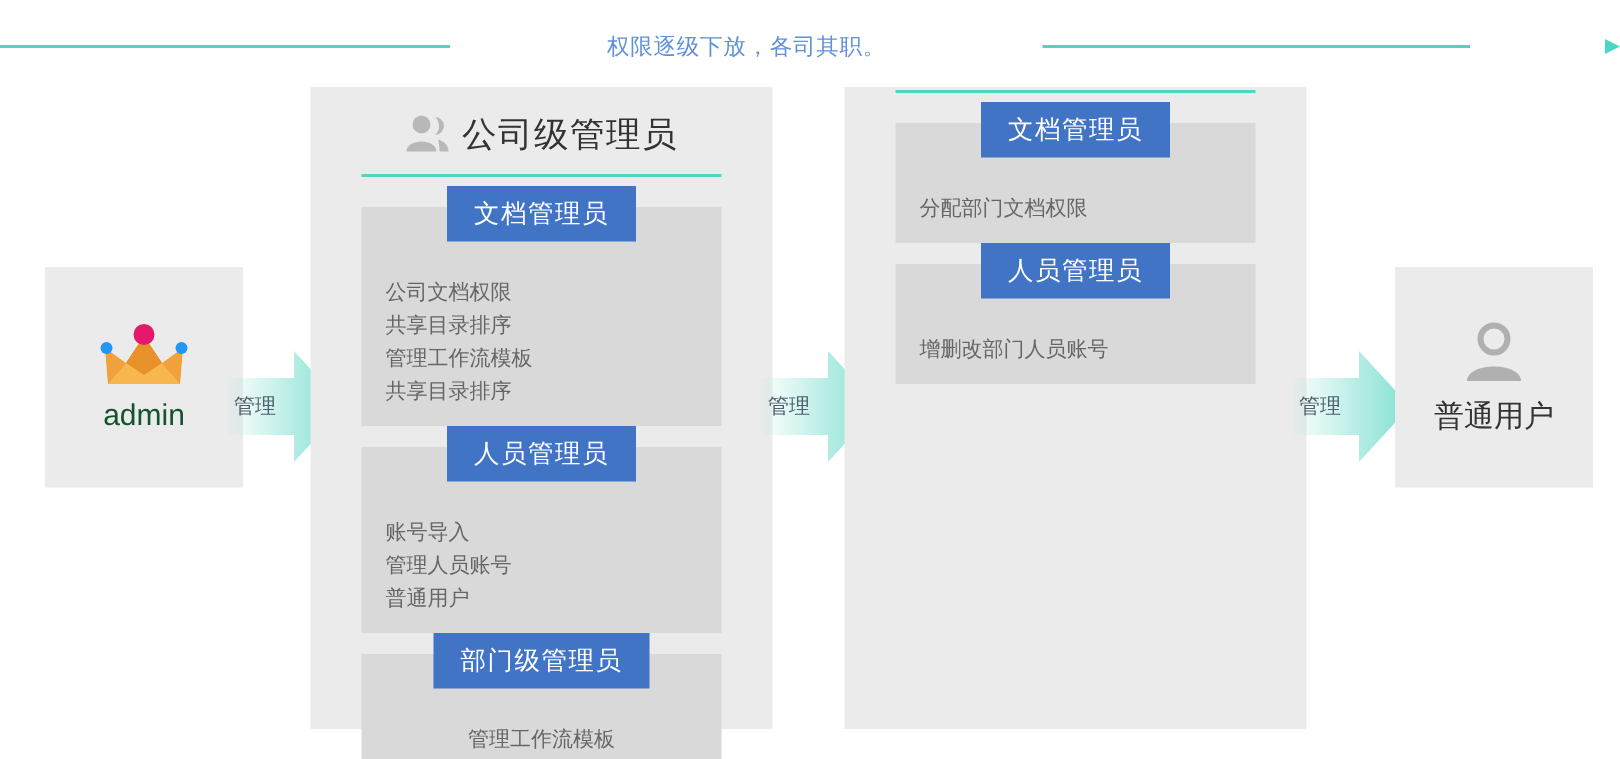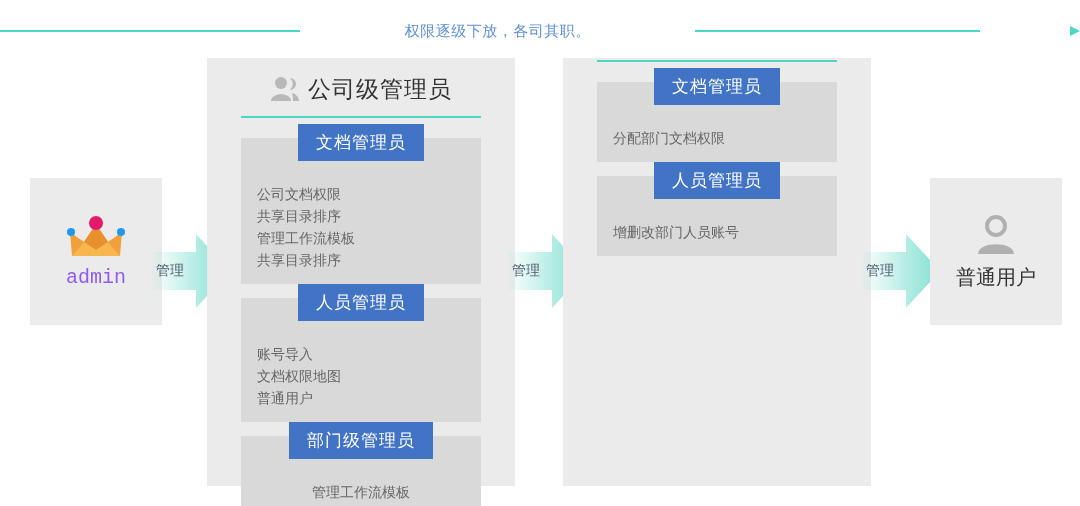--- a/index.html
+++ b/index.html
@@ -61,23 +61,23 @@
   #admin-node {
     left: 30px;
     top: 178px;
     width: 132px;
     height: 147px;
     justify-content: center;
   }
   .crown-wrap { width: 60px; height: 46px; }
   #admin-label {
     font-size: 20px;
-    color: #8b5cf6;
+    color: #14532d;
     margin-top: 6px;
-    font-family: Liberation Mono, monospace;
+    font-family: Liberation Sans, sans-serif;
   }
 
   
   #user-node {
     left: 930px;
     top: 178px;
     width: 132px;
     height: 147px;
     justify-content: center;
   }
@@ -244,21 +244,21 @@
         <span>共享目录排序</span>
         <span>管理工作流模板</span>
         <span>共享目录排序</span>
       </div>
     </div>
 
     <div class="card">
       <div class="card-badge">人员管理员</div>
       <div class="card-body grid2">
         <span>账号导入</span>
-        <span>文档权限地图</span>
+        <span>管理人员账号</span>
         <span>普通用户</span>
       </div>
     </div>
 
     <div class="card">
       <div class="card-badge">部门级管理员</div>
       <div class="card-body single-center">
         <span>管理工作流模板</span>
       </div>
     </div>

